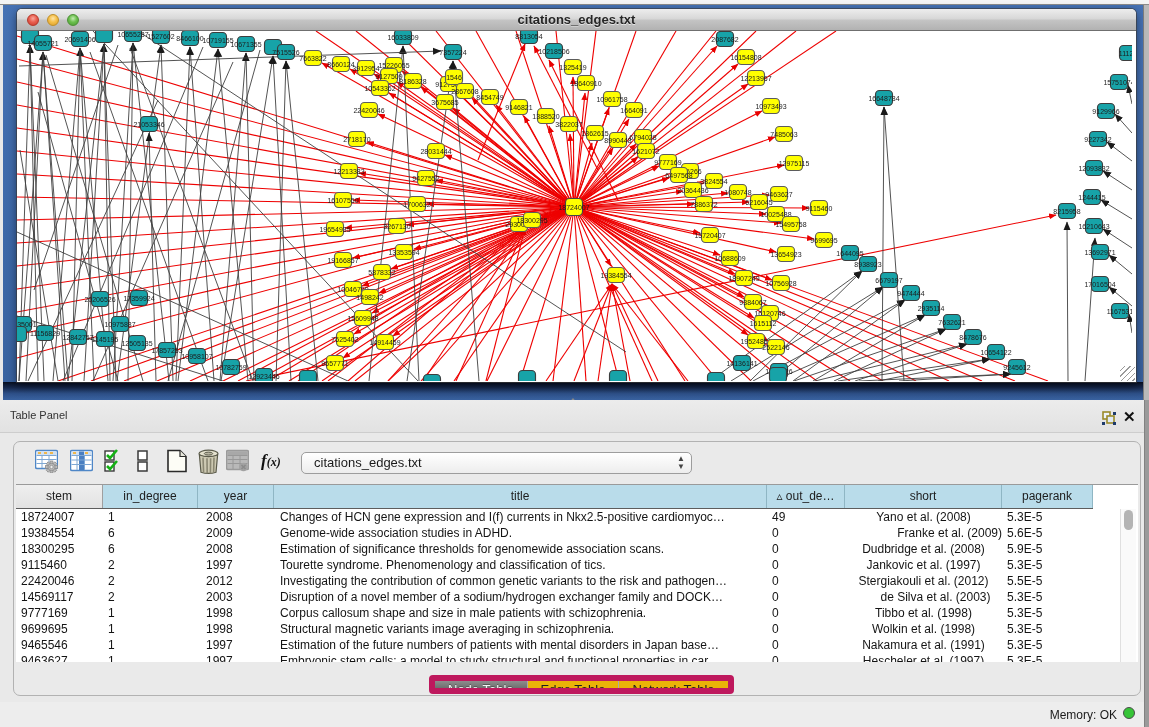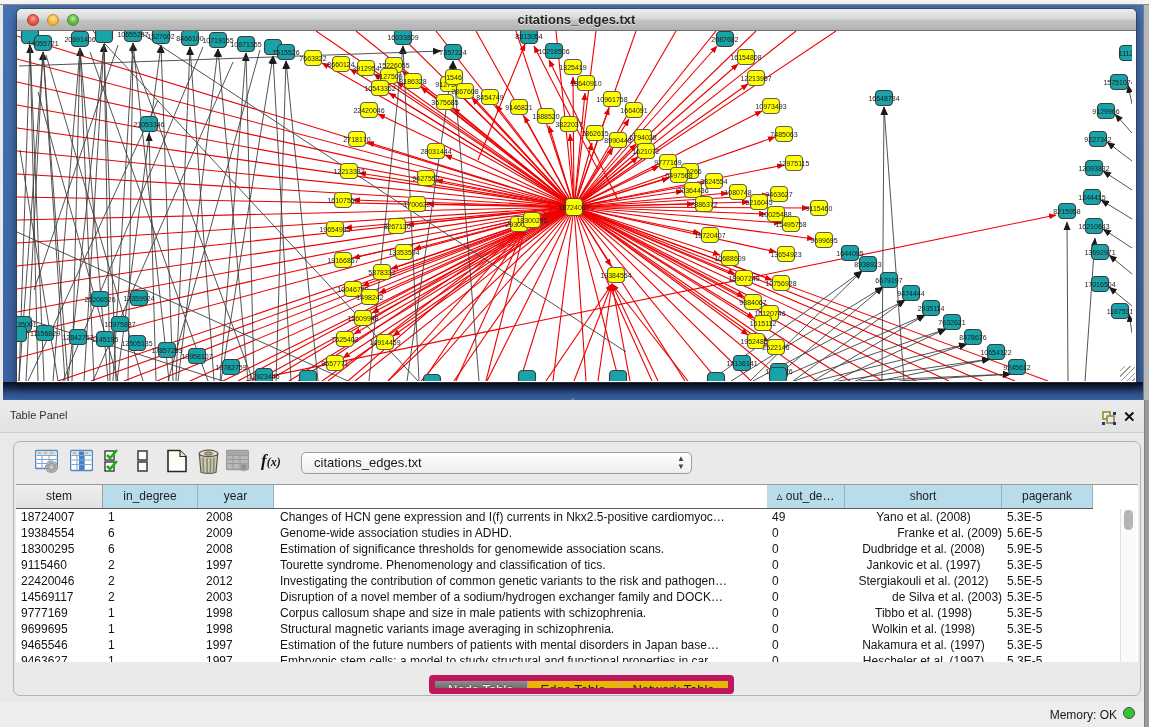--- a/index.html
+++ b/index.html
@@ -626,20 +626,21 @@
         <circle cx="17.5" cy="18" r="4.3" fill="#a2a2a2"></circle>
         <path d="M15.5 16 L19.5 20 M19.5 16 L15.5 20" stroke="#8b8b8b" stroke-width="1.6"></path>
       </svg>
       <div class="ticon" style="left:247px;top:9px;font-size:17px;color:#111;font-style:italic;font-family:'Liberation Serif',serif;font-weight:bold">f<span style="font-size:12px">(x)</span></div>
       <div id="combo">citations_edges.txt<div class="arr">▲<br>▼</div></div>
     </div>
     <div id="tablebox">
       <div class="hd gray" style="left:0px;width:87px">stem</div>
       <div class="hd" style="left:87px;width:95px">in_degree</div>
       <div class="hd" style="left:182px;width:76px">year</div>
+      <div class="hd" style="left:258px;width:493px">title</div>
       <div class="hd" style="left:751px;width:78px">▵ out_de…</div>
       <div class="hd" style="left:829px;width:157px">short</div>
       <div class="hd" style="left:986px;width:91px">pagerank</div>
       <div id="hdrline"></div>
       <div class="row" style="top:25px">
 <span class="c" style="left:5px">18724007</span>
 <span class="c" style="left:92px">1</span>
 <span class="c" style="left:190px">2008</span>
 <span class="c" style="left:264px;width:488px">Changes of HCN gene expression and I(f) currents in Nkx2.5-positive cardiomyoc…</span>
 <span class="c" style="left:756px">49</span>
@@ -681,21 +682,21 @@
 <span class="c" style="left:756px">0</span>
 <span class="c" style="left:829px;width:157px;text-align:center">Stergiakouli et al. (2012)</span>
 <span class="c" style="left:991px">5.5E-5</span>
 </div>
 <div class="row" style="top:105px">
 <span class="c" style="left:5px">14569117</span>
 <span class="c" style="left:92px">2</span>
 <span class="c" style="left:190px">2003</span>
 <span class="c" style="left:264px;width:488px">Disruption of a novel member of a sodium/hydrogen exchanger family and DOCK…</span>
 <span class="c" style="left:756px">0</span>
-<span class="c" style="left:876px;width:157px;">de Silva et al. (2003)</span>
+<span class="c" style="left:841px;width:157px;text-align:center">de Silva et al. (2003)</span>
 <span class="c" style="left:991px">5.3E-5</span>
 </div>
 <div class="row" style="top:121px">
 <span class="c" style="left:5px">9777169</span>
 <span class="c" style="left:92px">1</span>
 <span class="c" style="left:190px">1998</span>
 <span class="c" style="left:264px;width:488px">Corpus callosum shape and size in male patients with schizophrenia.</span>
 <span class="c" style="left:756px">0</span>
 <span class="c" style="left:829px;width:157px;text-align:center">Tibbo et al. (1998)</span>
 <span class="c" style="left:991px">5.3E-5</span>
@@ -708,21 +709,21 @@
 <span class="c" style="left:756px">0</span>
 <span class="c" style="left:829px;width:157px;text-align:center">Wolkin et al. (1998)</span>
 <span class="c" style="left:991px">5.3E-5</span>
 </div>
 <div class="row" style="top:153px">
 <span class="c" style="left:5px">9465546</span>
 <span class="c" style="left:92px">1</span>
 <span class="c" style="left:190px">1997</span>
 <span class="c" style="left:264px;width:488px">Estimation of the future numbers of patients with mental disorders in Japan base…</span>
 <span class="c" style="left:756px">0</span>
-<span class="c" style="left:829px;width:157px;text-align:center">Nakamura et al. (1997)</span>
+<span class="c" style="left:829px;width:157px;text-align:center">Nakamura et al. (1991)</span>
 <span class="c" style="left:991px">5.3E-5</span>
 </div>
 <div class="row" style="top:169px">
 <span class="c" style="left:5px">9463627</span>
 <span class="c" style="left:92px">1</span>
 <span class="c" style="left:190px">1997</span>
 <span class="c" style="left:264px;width:488px">Embryonic stem cells: a model to study structural and functional properties in car…</span>
 <span class="c" style="left:756px">0</span>
 <span class="c" style="left:829px;width:157px;text-align:center">Hescheler et al. (1997)</span>
 <span class="c" style="left:991px">5.3E-5</span>

